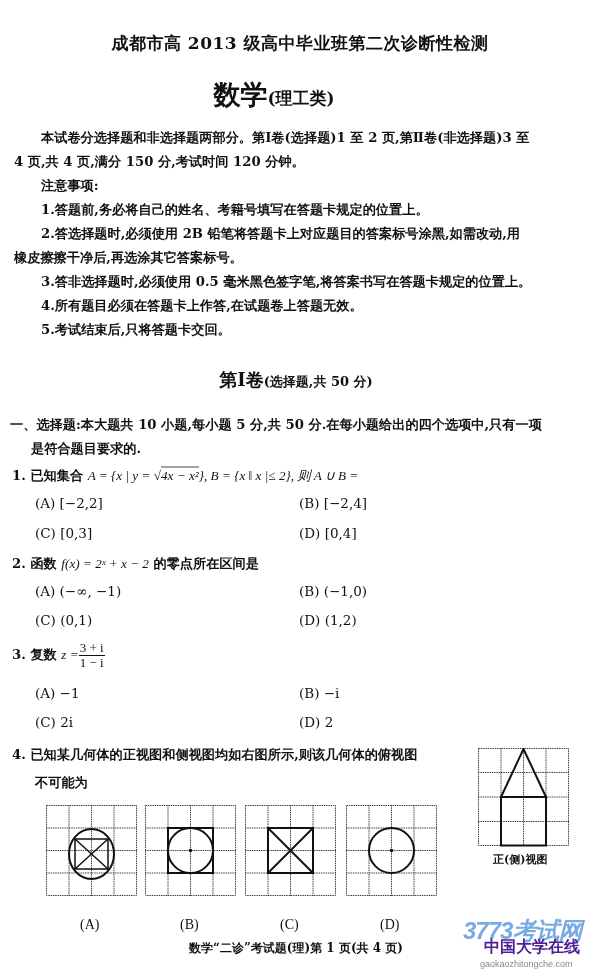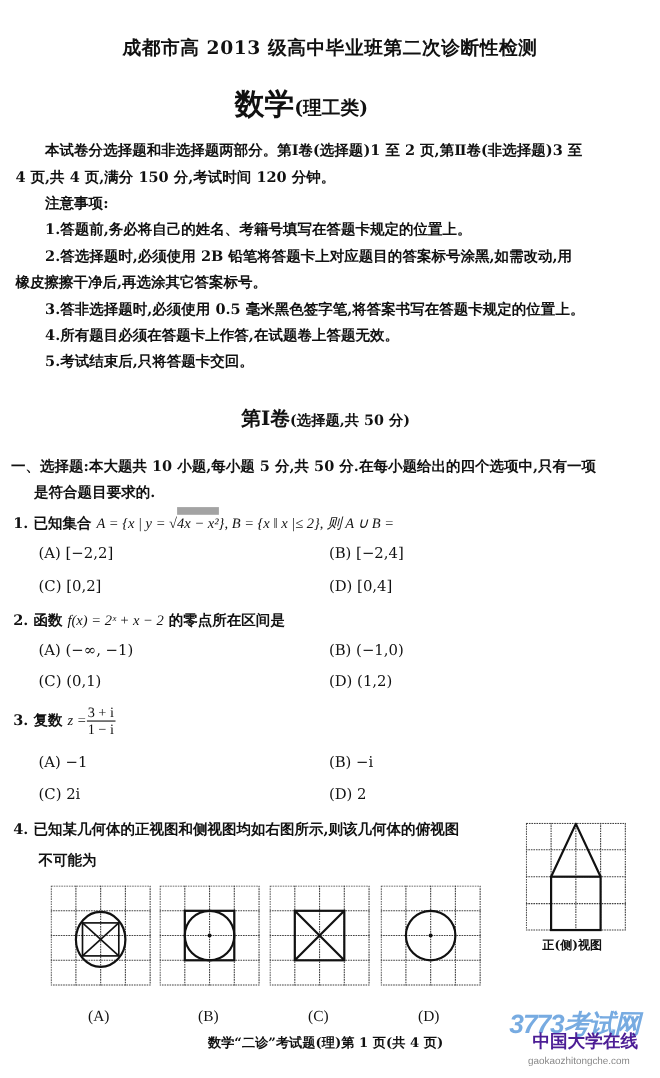--- a/index.html
+++ b/index.html
@@ -12,21 +12,21 @@
   .title2 { top: 77px; left: 0; width: 548px; text-align: center; font-size: 27px; font-weight: bold; }
   .title2 .sub { font-size: 17px; }
   .p { font-size: 13.2px; font-weight: bold; line-height: 24px; }
   .opt { font-size: 13.5px; }
   .sect { top: 368px; left: 0; width: 592px; text-align: center; font-size: 18px; font-weight: bold; }
   .sect .sub { font-size: 13px; }
   .math { font-style: italic; font-family: "Liberation Serif", serif; font-weight: normal; }
   .frac { display: inline-block; vertical-align: middle; text-align: center; font-family: "Liberation Serif", serif; font-weight: normal; font-size: 13px; line-height: 14px; }
   .frac .num { display: block; border-bottom: 1px solid #111; padding: 0 1px; }
   .frac .den { display: block; }
-  .sqrt { border-top: 7px solid #a3a3a3; }
+  .sqrt { border-top: 2px solid #a3a3a3; }
   .grid-box { position: absolute; }
   .lbl { font-size: 14px; font-family: "Liberation Serif", serif; }
   .footer { top: 940px; left: 0; width: 592px; text-align: center; font-size: 12px; font-weight: bold; }
   .wm1 { left: 463px; top: 915px; font-family: "Liberation Sans", sans-serif; font-style: italic; font-weight: bold; font-size: 24px; color: #4a8fd8; opacity: 0.75; letter-spacing: -1px; }
   .wm2 { left: 484px; top: 937px; font-family: "Liberation Sans", sans-serif; font-weight: bold; font-size: 16px; color: #4c1d95; }
   .wm3 { left: 480px; top: 959px; font-family: "Liberation Sans", sans-serif; font-size: 9px; color: #888; }
 </style>
 </head>
 <body>
 
@@ -51,21 +51,21 @@
 <div class="abs p" style="top:413px; left:10px;">一、选择题:本大题共 10 小题,每小题 5 分,共 50 分.在每小题给出的四个选项中,只有一项</div>
 <div class="abs p" style="top:437px; left:31px;">是符合题目要求的.</div>
 
 <div class="abs p" style="top:464px; left:12px;">
   <span>1.</span>
   <span>已知集合</span>
   <span class="math">A = {x | y = </span><span class="math">√</span><span class="math sqrt">4x − x²</span><span class="math">}, B = {x ‖ x |≤ 2}, 则 A ∪ B =</span>
 </div>
 <div class="abs opt" style="top:495px; left:35px;">(A) [−2,2]</div>
 <div class="abs opt" style="top:495px; left:299px;">(B) [−2,4]</div>
-<div class="abs opt" style="top:525px; left:35px;">(C) [0,2]</div>
+<div class="abs opt" style="top:525px; left:35px;">(C) [0,3]</div>
 <div class="abs opt" style="top:525px; left:299px;">(D) [0,4]</div>
 
 <div class="abs p" style="top:552px; left:12px;">
   <span>2.</span>
   <span>函数</span>
   <span class="math">f(x) = 2ˣ + x − 2</span>
   <span>的零点所在区间是</span>
 </div>
 <div class="abs opt" style="top:583px; left:35px;">(A) (−∞, −1)</div>
 <div class="abs opt" style="top:583px; left:299px;">(B) (−1,0)</div>

